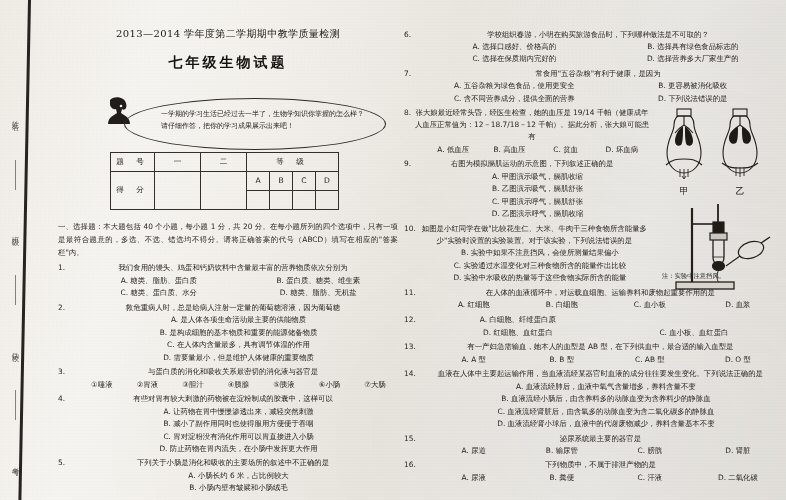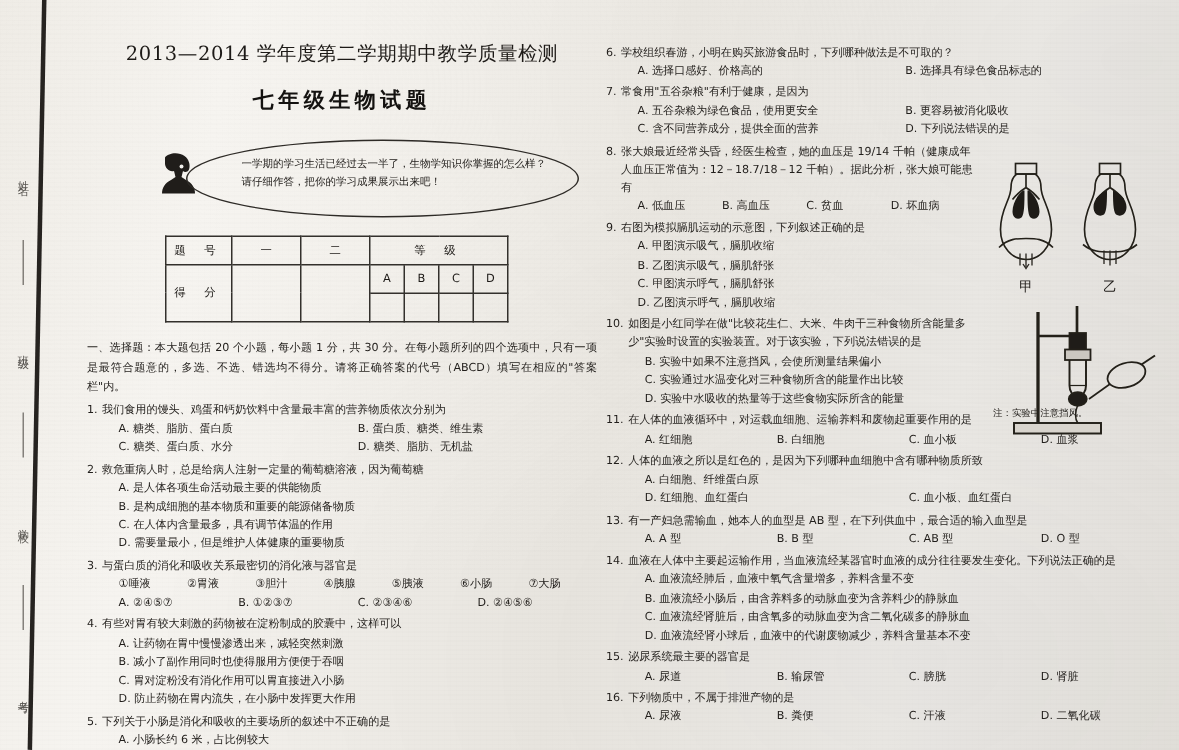--- a/index.html
+++ b/index.html
@@ -48,37 +48,37 @@
 
   
   .col {
     position: absolute; top: 0; height: 500px;
     font-size: 7.4px; color: #211e1b; line-height: 1.62;
   }
   .col-left  { left: 58px;  width: 340px; }
   .col-right { left: 404px; width: 378px; }
 
   .head-date {
-    text-align: center; font-size: 13px; letter-spacing: .4px;
+    text-align: center; font-size: 10px; letter-spacing: .4px;
     margin-top: 26px; color: #1d1a17;
     font-family: "DejaVu Serif", "Liberation Serif", serif;
   }
   .head-title {
     text-align: center; font-size: 14px; font-weight: 700;
     letter-spacing: 3px; margin-top: 9px; color: #141210;
     font-family: "DejaVu Serif", "Liberation Serif", serif;
   }
 
   
   .bubble-wrap { position: relative; height: 62px; margin-top: 10px; }
   .mascot {
     position: absolute; left: 48px; top: 12px; width: 26px; height: 32px;
   }
   .bubble {
-    position: absolute; left: 66px; top: 4px;
+    position: absolute; left: 66px; top: 14px;
     width: 262px; height: 52px;
     border: 1.3px solid #2e2b27; border-radius: 50% / 50%;
     padding: 9px 16px 0 36px;
     font-size: 7px; line-height: 1.72; color: #1e1b18;
   }
 
   
   .score-table {
     margin: 6px 0 0 52px; border-collapse: collapse;
     font-size: 7.6px; color: #1c1916;
@@ -89,21 +89,21 @@
   }
   .lbl-cell { width: 44px; height: 19px; letter-spacing: 5px; }
   .num-cell { width: 46px; height: 19px; }
   .grade-head { height: 19px; letter-spacing: 5px; }
   .g-cell { width: 23px; height: 19px; }
 
   
   .instr { margin-top: 11px; text-indent: 0; text-align: justify; line-height: 1.75; }
   .q { margin-top: 2.5px; display: flex; gap: 3px; }
   .q-num { flex: 0 0 auto; }
-  .q-body { flex: 1 1 auto; }
+  .q-body { flex: 1 1 auto; text-align: center; }
   .opts-row { display: flex; margin-top: .5px; padding-left: 11px; }
   .opts-row > span { display: block; }
   .o2 > span { width: 50%; }
   .o4 > span { width: 25%; }
   .opt-line { padding-left: 11px; margin-top: .5px; }
   .circ-row { padding-left: 11px; display: flex; margin-top: .5px; }
   .circ-row > span { width: 14.28%; }
 
   
   .fig-lungs {
@@ -168,21 +168,21 @@
     </tr>
     <tr>
       <td class="g-cell"></td>
       <td class="g-cell"></td>
       <td class="g-cell"></td>
       <td class="g-cell"></td>
     </tr>
   </tbody>
     </table>
 
-  <div class="instr">一、选择题：本大题包括 20 个小题，每小题 1 分，共 30 分。在每小题所列的四个选项中，只有一项是最符合题意的，多选、不选、错选均不得分。请将正确答案的代号（ABCD）填写在相应的"答案栏"内。</div>
+  <div class="instr">一、选择题：本大题包括 40 个小题，每小题 1 分，共 20 分。在每小题所列的四个选项中，只有一项是最符合题意的，多选、不选、错选均不得分。请将正确答案的代号（ABCD）填写在相应的"答案栏"内。</div>
 
   <div id="left-questions">
       <div class="q">
         <span class="q-num">1.</span>
         <div class="q-body">
           <div>我们食用的馒头、鸡蛋和钙奶饮料中含量最丰富的营养物质依次分别为</div>
           <div class="opts-row o2">
             <span>A. 糖类、脂肪、蛋白质</span>
             <span>B. 蛋白质、糖类、维生素</span>
           </div>
@@ -207,26 +207,20 @@
         <div class="q-body">
           <div>与蛋白质的消化和吸收关系最密切的消化液与器官是</div>
           <div class="circ-row">
             <span>①唾液</span>
             <span>②胃液</span>
             <span>③胆汁</span>
             <span>④胰腺</span>
             <span>⑤胰液</span>
             <span>⑥小肠</span>
             <span>⑦大肠</span>
-          </div>
-          <div class="opts-row o4">
-            <span>A. ②④⑤⑦</span>
-            <span>B. ①②③⑦</span>
-            <span>C. ②③④⑥</span>
-            <span>D. ②④⑤⑥</span>
           </div>
         </div>
       </div>
       <div class="q">
         <span class="q-num">4.</span>
         <div class="q-body">
           <div>有些对胃有较大刺激的药物被在淀粉制成的胶囊中，这样可以</div>
           <div class="opt-line">A. 让药物在胃中慢慢渗透出来，减轻突然刺激</div>
           <div class="opt-line">B. 减小了副作用同时也使得服用方便便于吞咽</div>
           <div class="opt-line">C. 胃对淀粉没有消化作用可以胃直接进入小肠</div>
@@ -298,20 +292,24 @@
 
     <div id="right-questions">
         <div class="q">
           <span class="q-num">6.</span>
           <div class="q-body">
             <div>学校组织春游，小明在购买旅游食品时，下列哪种做法是不可取的？</div>
             <div class="opts-row o2">
               <span>A. 选择口感好、价格高的</span>
               <span>B. 选择具有绿色食品标志的</span>
             </div>
+            <div class="opts-row o2">
+              <span>C. 选择在保质期内完好的</span>
+              <span>D. 选择营养多大厂家生产的</span>
+            </div>
           </div>
         </div>
         <div class="q">
           <span class="q-num">7.</span>
           <div class="q-body">
             <div>常食用"五谷杂粮"有利于健康，是因为</div>
             <div class="opts-row o2">
               <span>A. 五谷杂粮为绿色食品，使用更安全</span>
               <span>B. 更容易被消化吸收</span>
             </div>
@@ -360,21 +358,20 @@
               <span>A. 红细胞</span>
               <span>B. 白细胞</span>
               <span>C. 血小板</span>
               <span>D. 血浆</span>
             </div>
           </div>
         </div>
         <div class="q">
           <span class="q-num">12.</span>
           <div class="q-body">
-            <div>人体的血液之所以是红色的，是因为下列哪种血细胞中含有哪种物质所致</div>
             <div class="opts-row o2">
               <span>A. 白细胞、纤维蛋白原</span>
             </div>
             <div class="opts-row o2">
               <span>D. 红细胞、血红蛋白</span>
               <span>C. 血小板、血红蛋白</span>
             </div>
           </div>
         </div>
         <div class="q">

